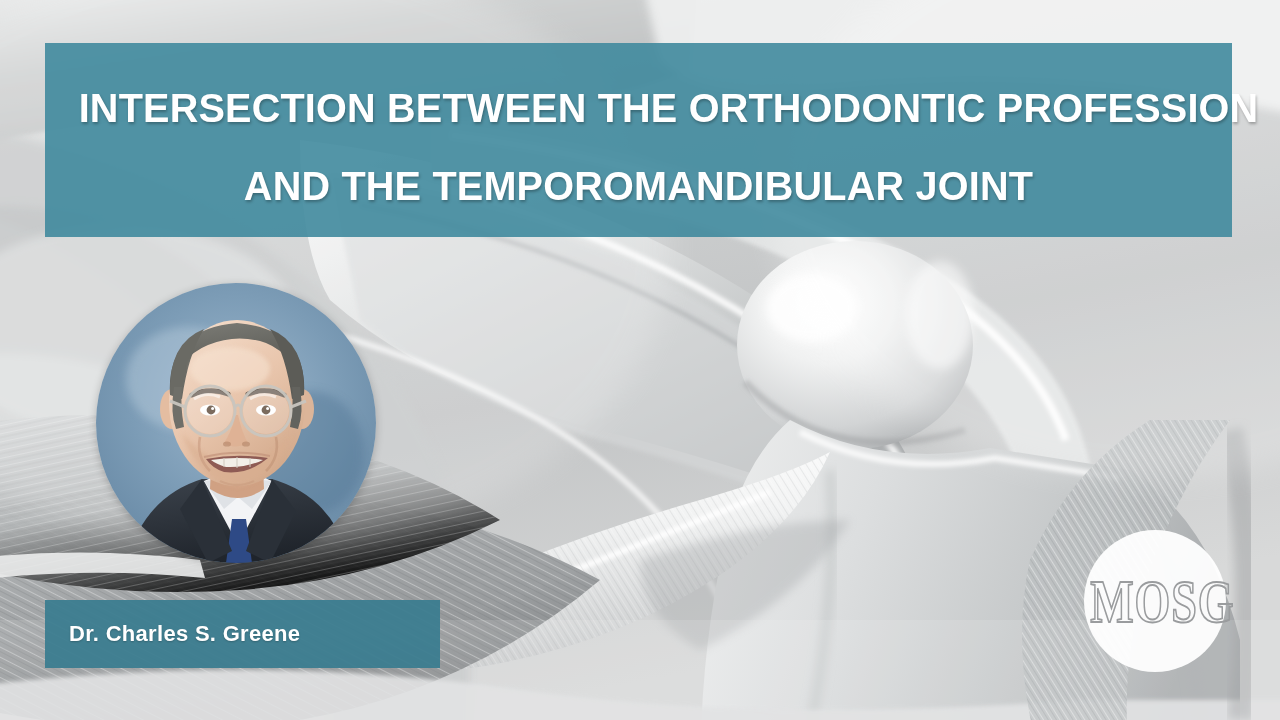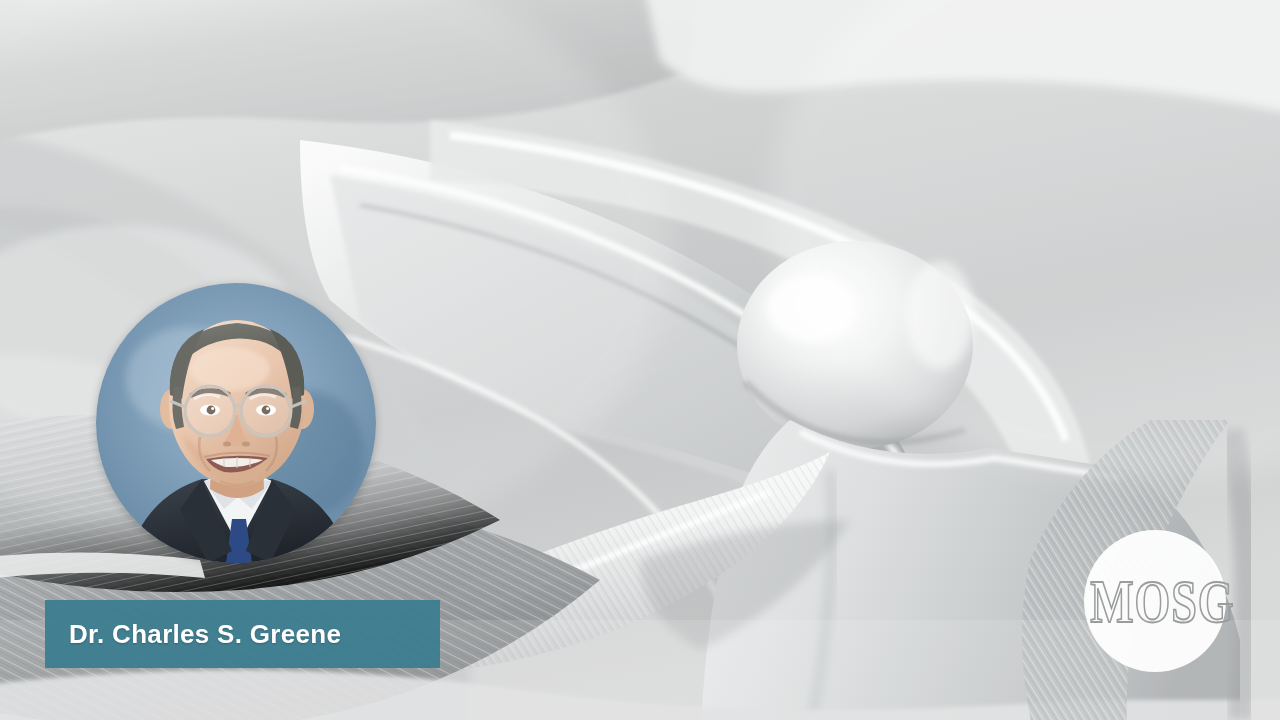--- a/index.html
+++ b/index.html
@@ -69,21 +69,21 @@
     height: 68px;
     background: rgba(58,124,143,0.94);
     display: flex;
     align-items: center;
     padding-left: 24px;
     box-sizing: border-box;
   }
   .name-plate .speaker {
     color: #ffffff;
     font-weight: bold;
-    font-size: 26px;
+    font-size: 22px;
     letter-spacing: 0.3px;
     text-shadow: 0 1px 2px rgba(0,0,0,0.22);
   }
 
   
   .logo-badge {
     position: absolute;
     left: 1084px;
     top: 530px;
     width: 142px;
@@ -270,20 +270,24 @@
       <path d="M 1230,430 Q 1260,560 1240,720" stroke="#8e9193" stroke-opacity="0.4" stroke-width="26" fill="none" filter="url(#softBlur)"></path>
 
       <path d="M 640,560 Q 760,520 850,520 Q 800,600 700,650 Q 640,615 640,560 Z" fill="#9fa2a4" opacity="0.35" filter="url(#softBlur)"></path>
 
       <ellipse cx="250" cy="250" rx="420" ry="300" fill="#ffffff" opacity="0.18" filter="url(#bigBlur)"></ellipse>
       <ellipse cx="1150" cy="200" rx="380" ry="280" fill="#ffffff" opacity="0.22" filter="url(#bigBlur)"></ellipse>
       <rect x="0" y="620" width="1280" height="100" fill="#ffffff" opacity="0.12"></rect>
     </g>
   </svg>
 
+  <div class="title-banner">
+    <div class="title-line">INTERSECTION BETWEEN THE ORTHODONTIC PROFESSION</div>
+    <div class="title-line">AND THE TEMPOROMANDIBULAR JOINT</div>
+  </div>
 
   <div class="portrait">
     <svg viewBox="0 0 280 280">
       <defs>
         <radialGradient id="pBg" cx="0.5" cy="0.42" r="0.78">
           <stop offset="0%" stop-color="#9db7cd"></stop>
           <stop offset="48%" stop-color="#7c9cb6"></stop>
           <stop offset="100%" stop-color="#5d7f9c"></stop>
         </radialGradient>
         <linearGradient id="pSkin" x1="0.2" y1="0" x2="0.85" y2="1">

